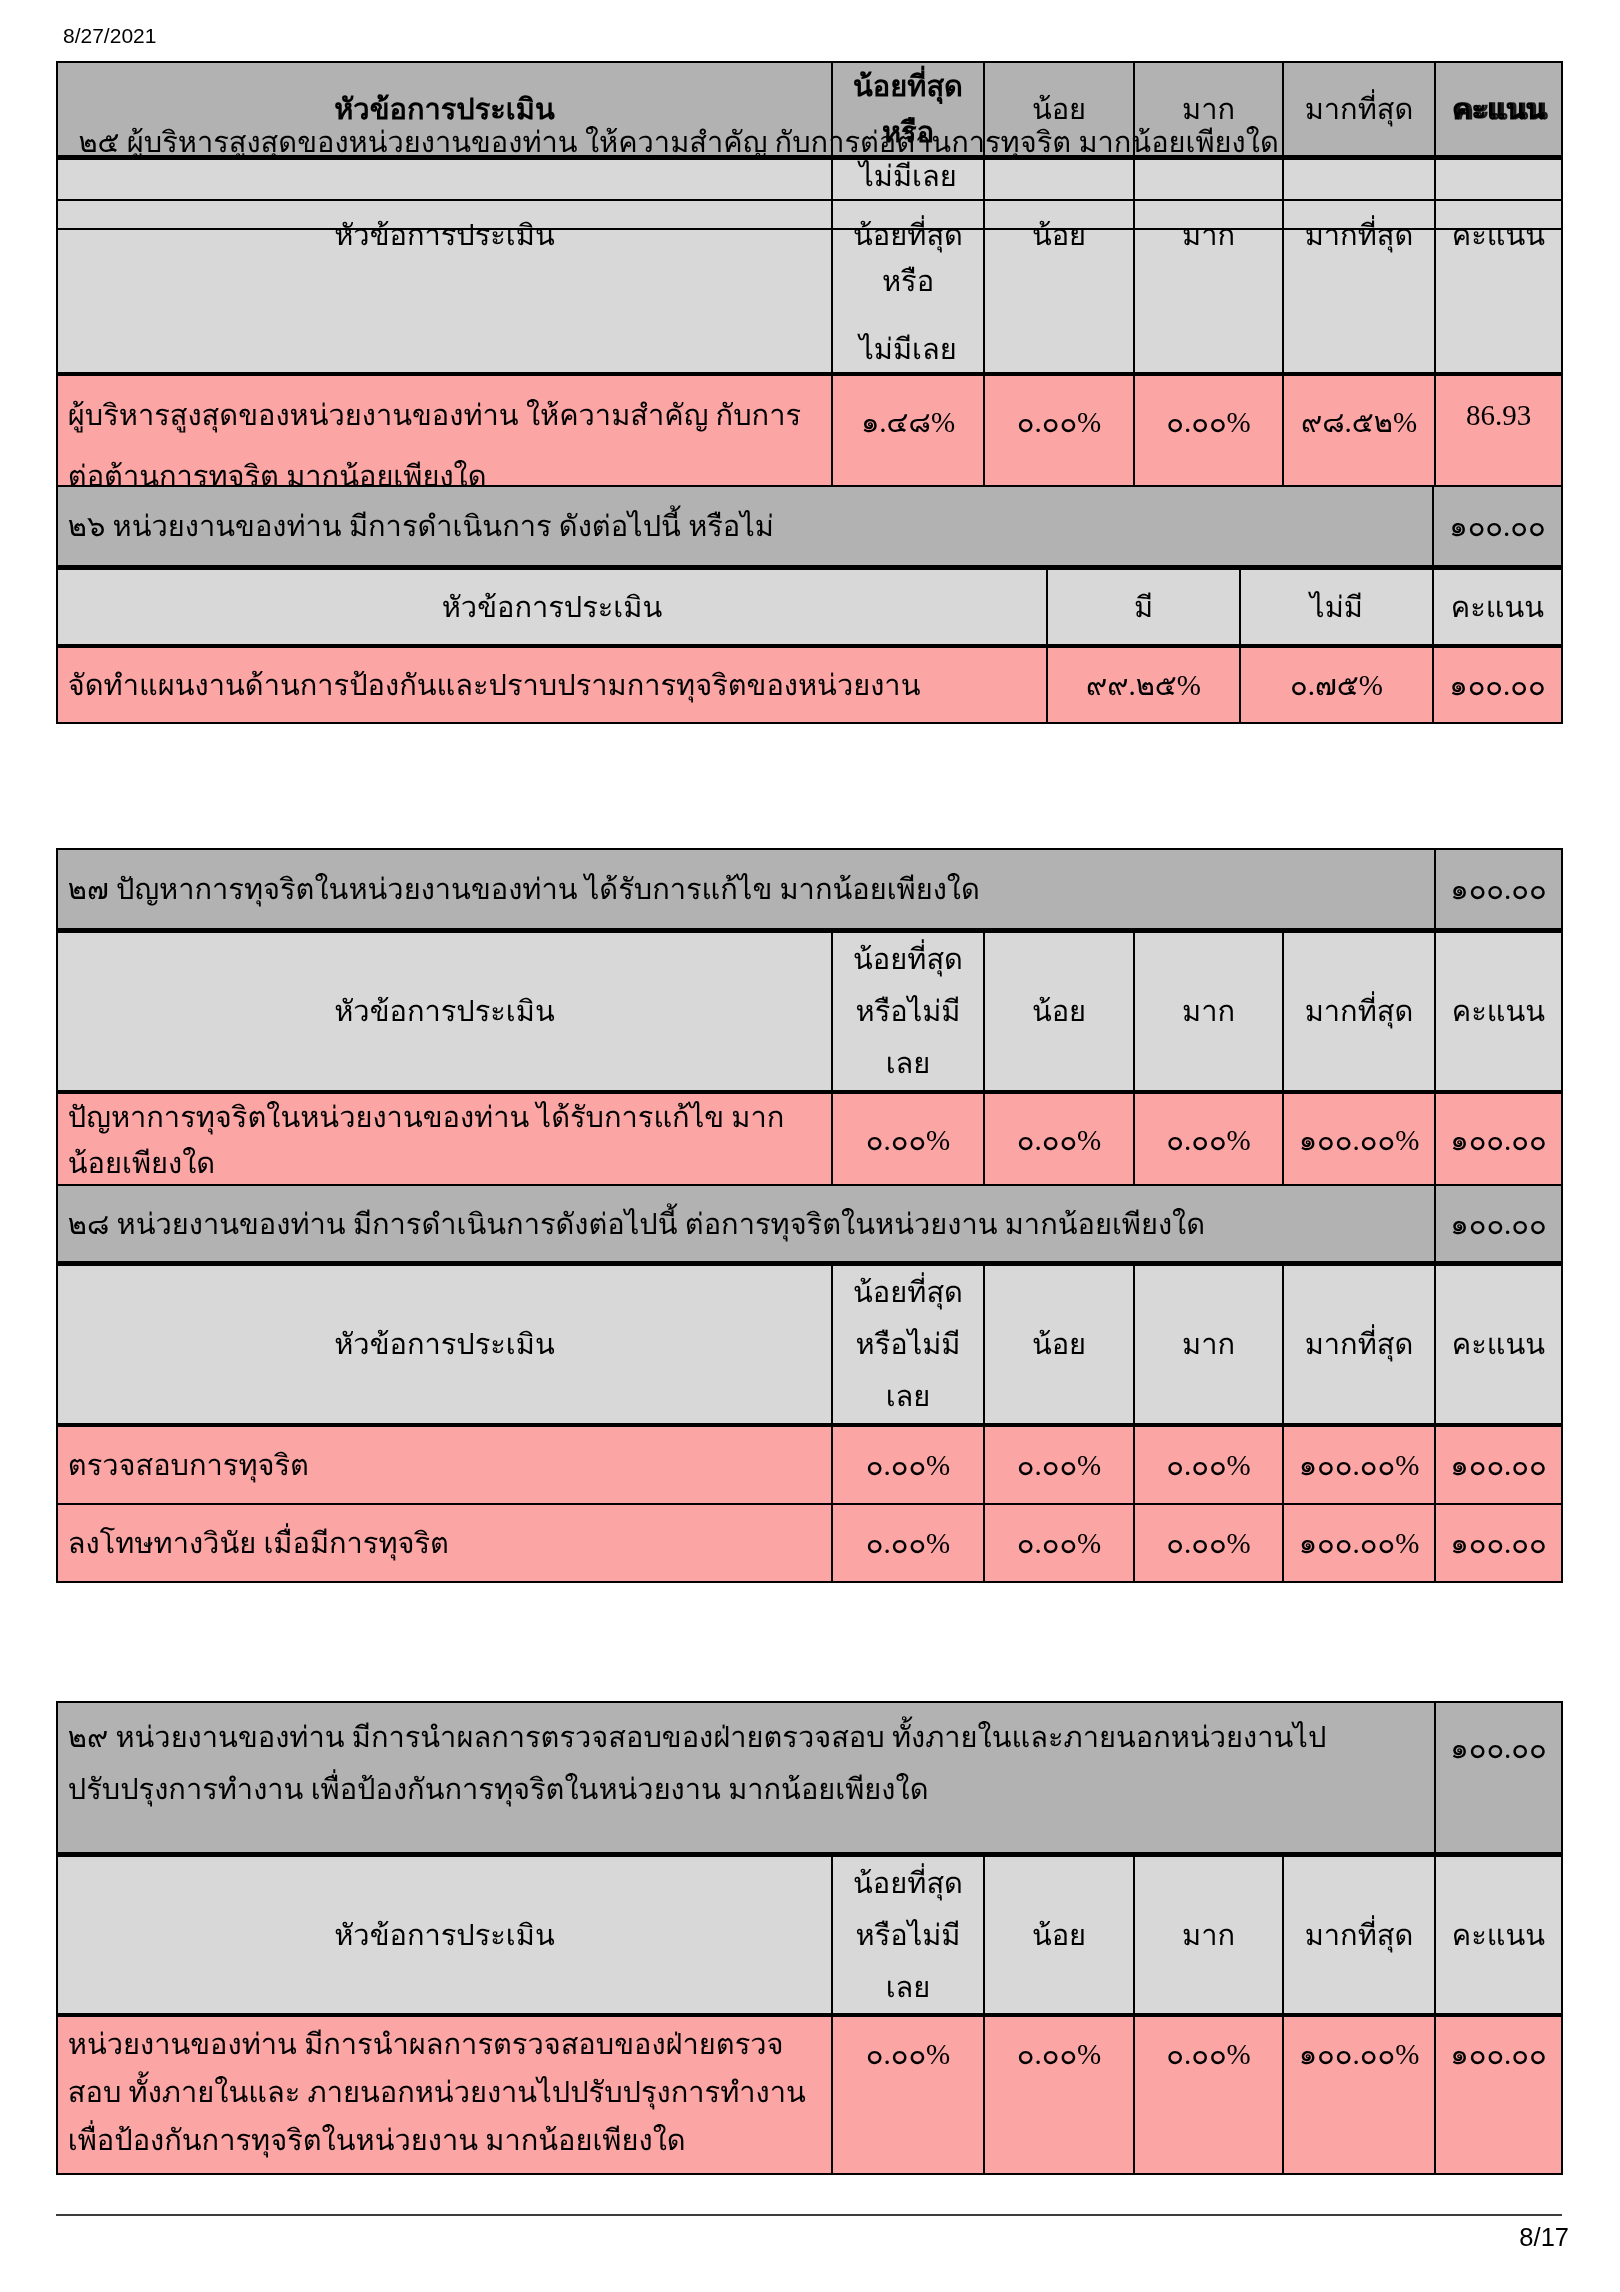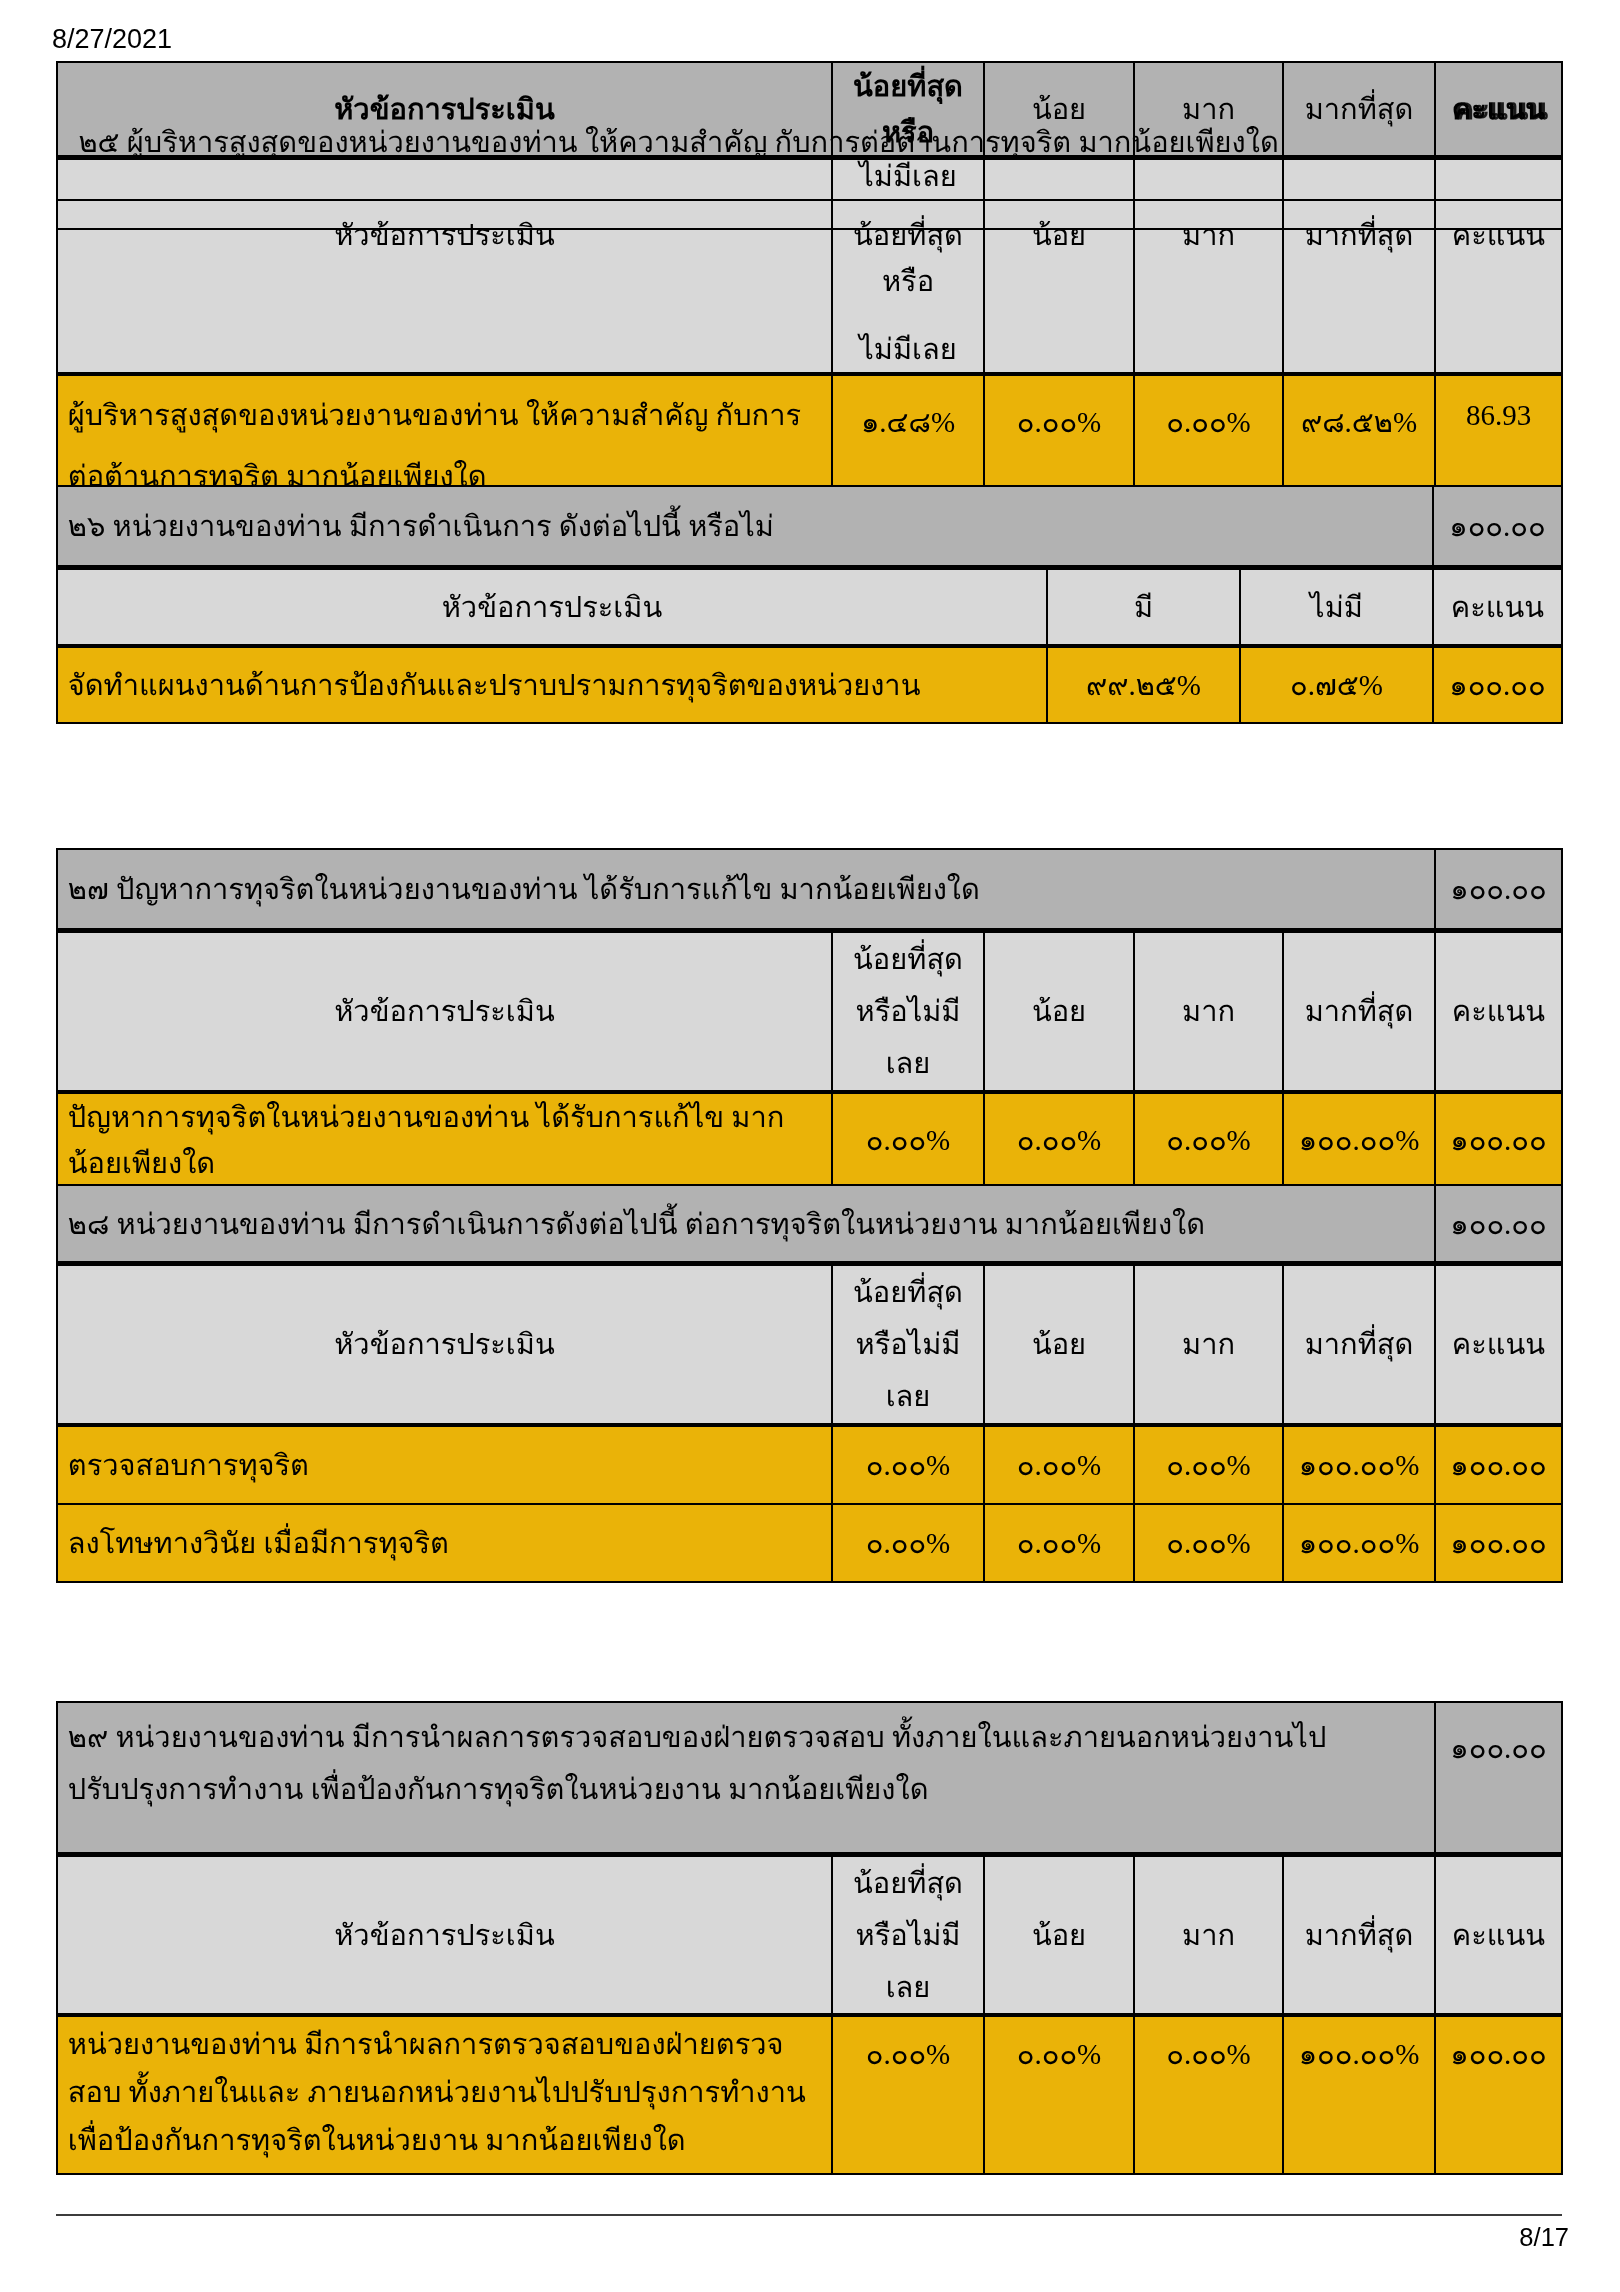--- a/index.html
+++ b/index.html
@@ -2,32 +2,32 @@
 <html><head>
 <meta charset="utf-8">
 <style>
   html,body{margin:0;padding:0;}
   body{
     width:1620px;height:2293px;position:relative;background:#ffffff;
     font-family:"Liberation Serif","DejaVu Serif",serif;color:#000;
     font-size:29px;
   }
   .sans{font-family:"Liberation Sans","DejaVu Sans",sans-serif;}
-  .date{position:absolute;left:52px;top:23.5px;font-size:27px;}
+  .date{position:absolute;left:63px;top:23.5px;font-size:21px;}
   .pagenum{position:absolute;right:51px;top:2223px;font-size:25.5px;}
   .footrule{position:absolute;left:56px;top:2214px;width:1506px;border-top:2.9px solid #3c3c3c;height:0;}
 
   .tblwrap{position:absolute;left:56px;width:1506px;}
   table.tbl{border-collapse:collapse;table-layout:fixed;width:1506px;border:2.9px solid #000;}
   table.tbl td{border:2.9px solid #000;padding:0 9.8px;overflow:visible;}
   tr.title td{background:#b2b2b2;}
   tr.title td{border-bottom-width:5.9px;}
   tr.hdr td{background:#d8d8d8;text-align:center;border-bottom-width:4.9px;}
   tr.thin td{background:#d8d8d8;}
-  tr.data td{background:#eab308;}
+  tr.data td{background:#fca5a5;}
   td.q{text-align:left;padding-left:21.6px;padding-right:21.6px;}
   td.v{text-align:center;}
   .h90 td{height:88px;}
   .h80 td{height:78px;}
   .h77 td{height:75px;}
   .h75 td{height:74px;}
   .h78 td{height:76px;}
   .h95 td{height:93px;}
   .h125 td{height:123px;}
   .h128 td{height:125px;}

